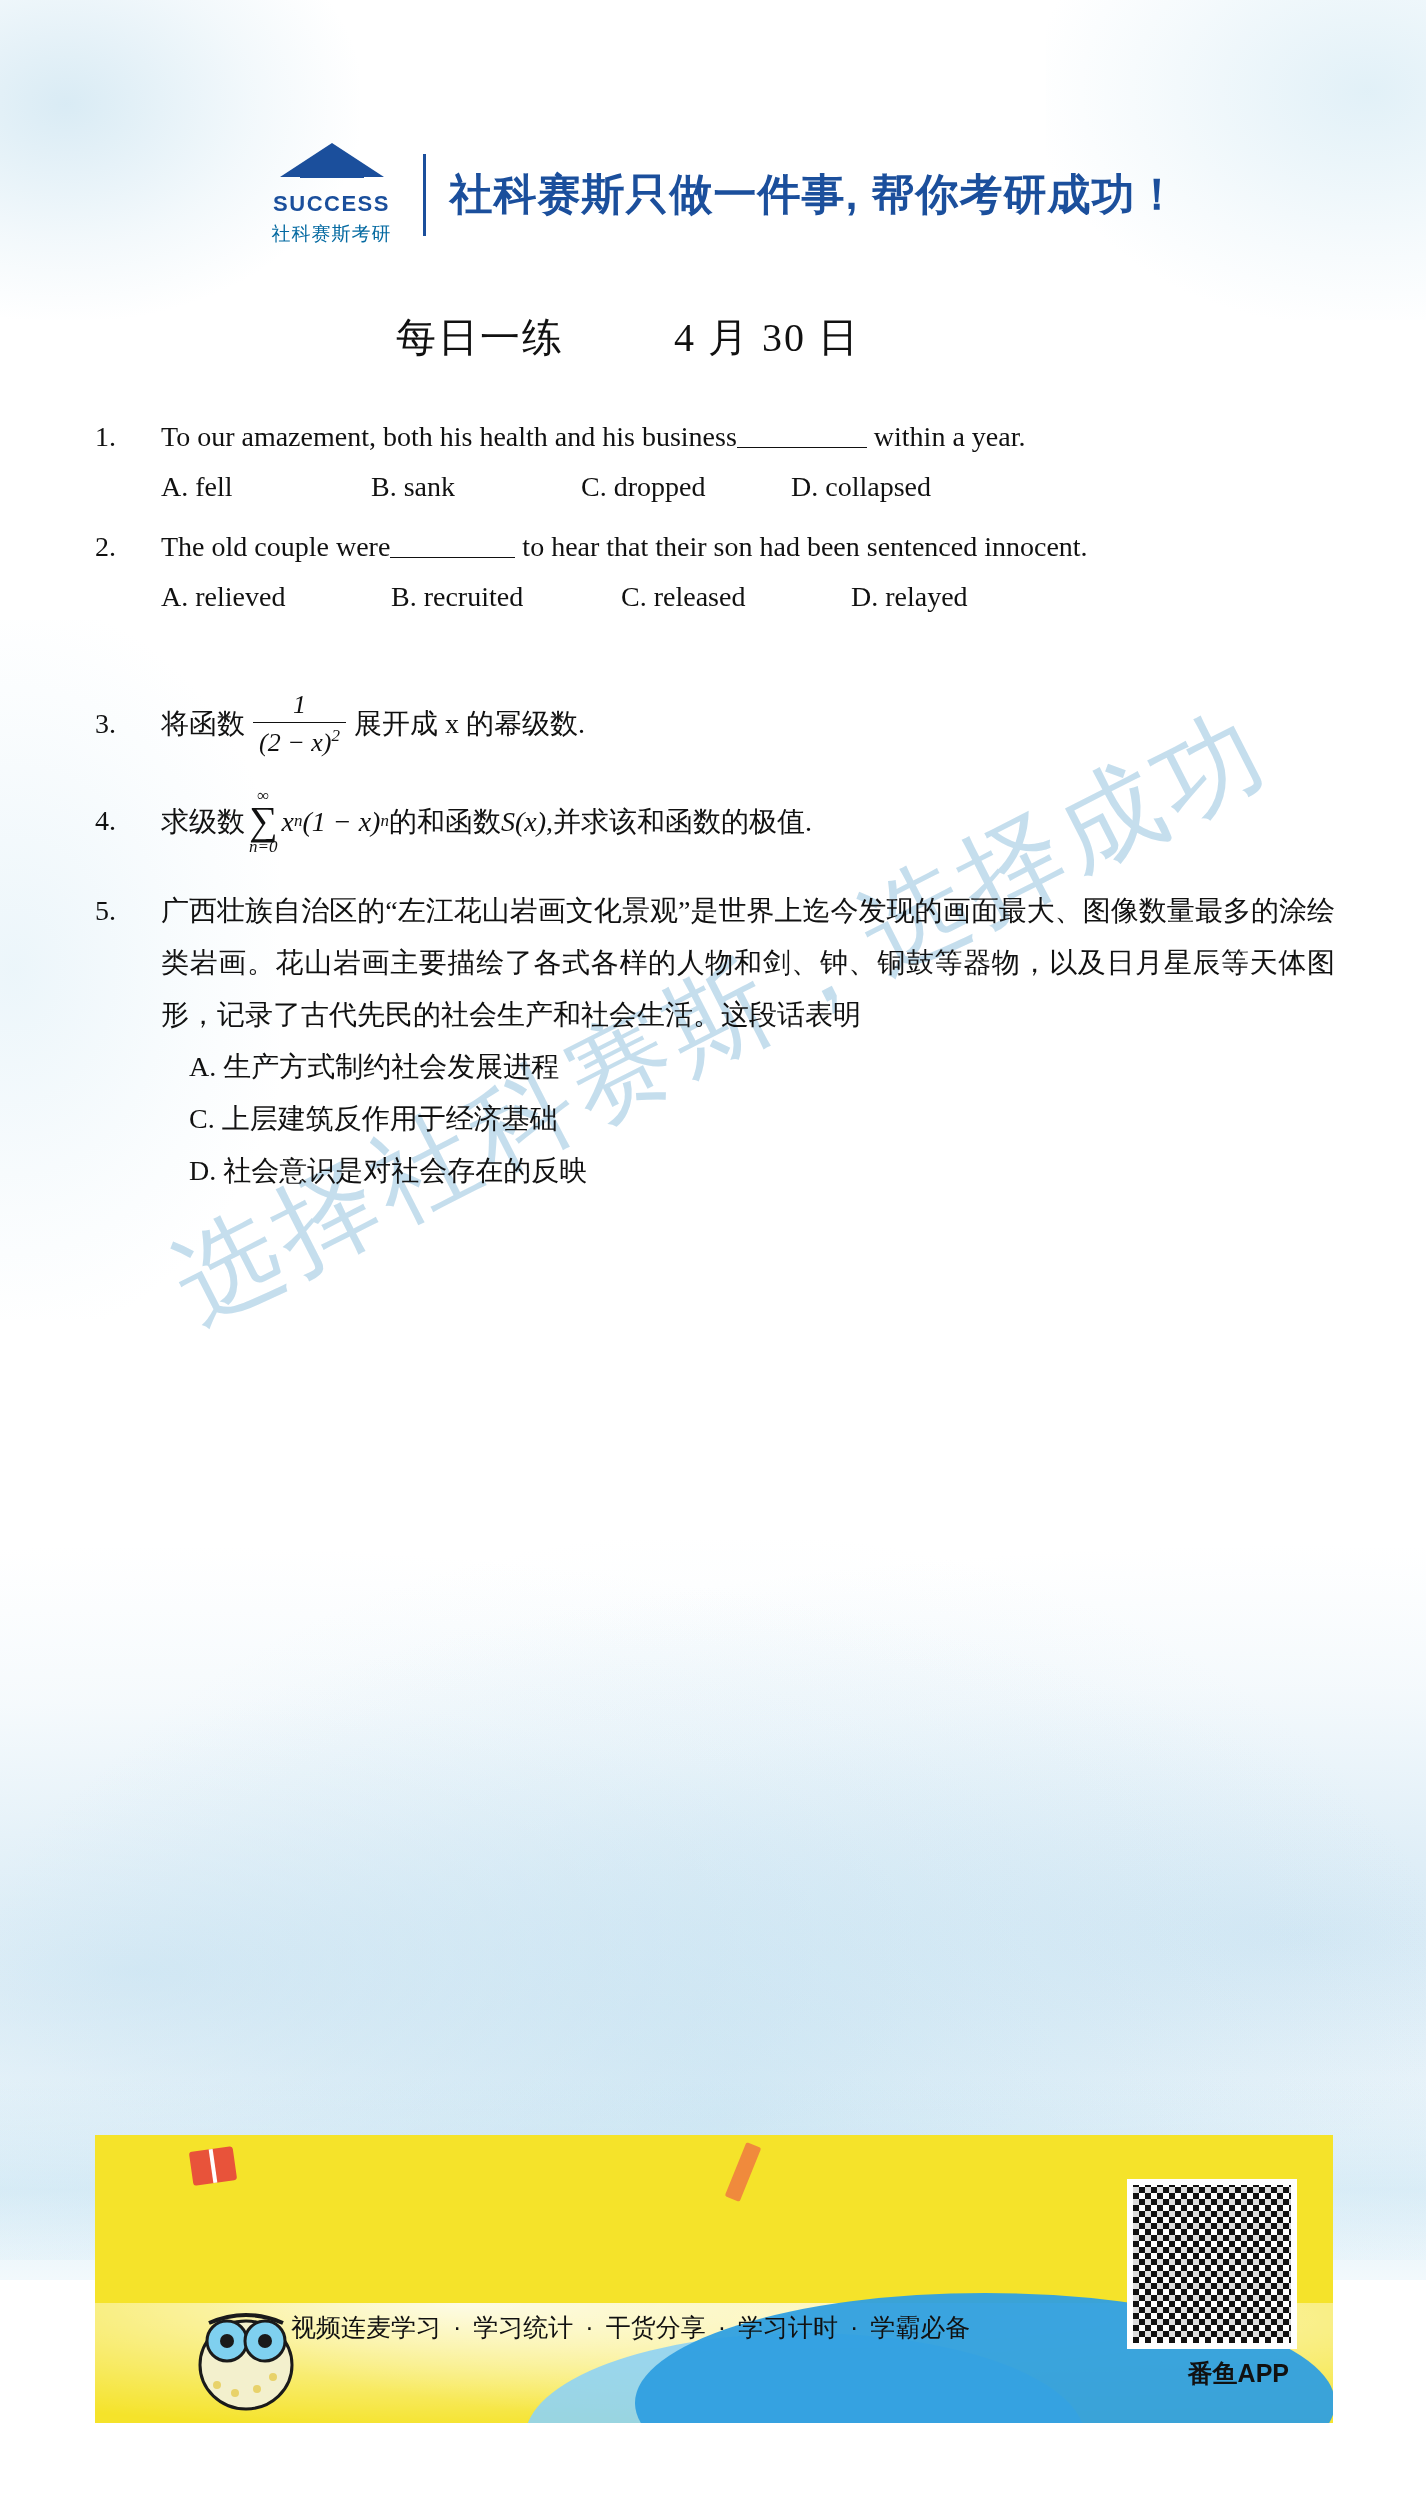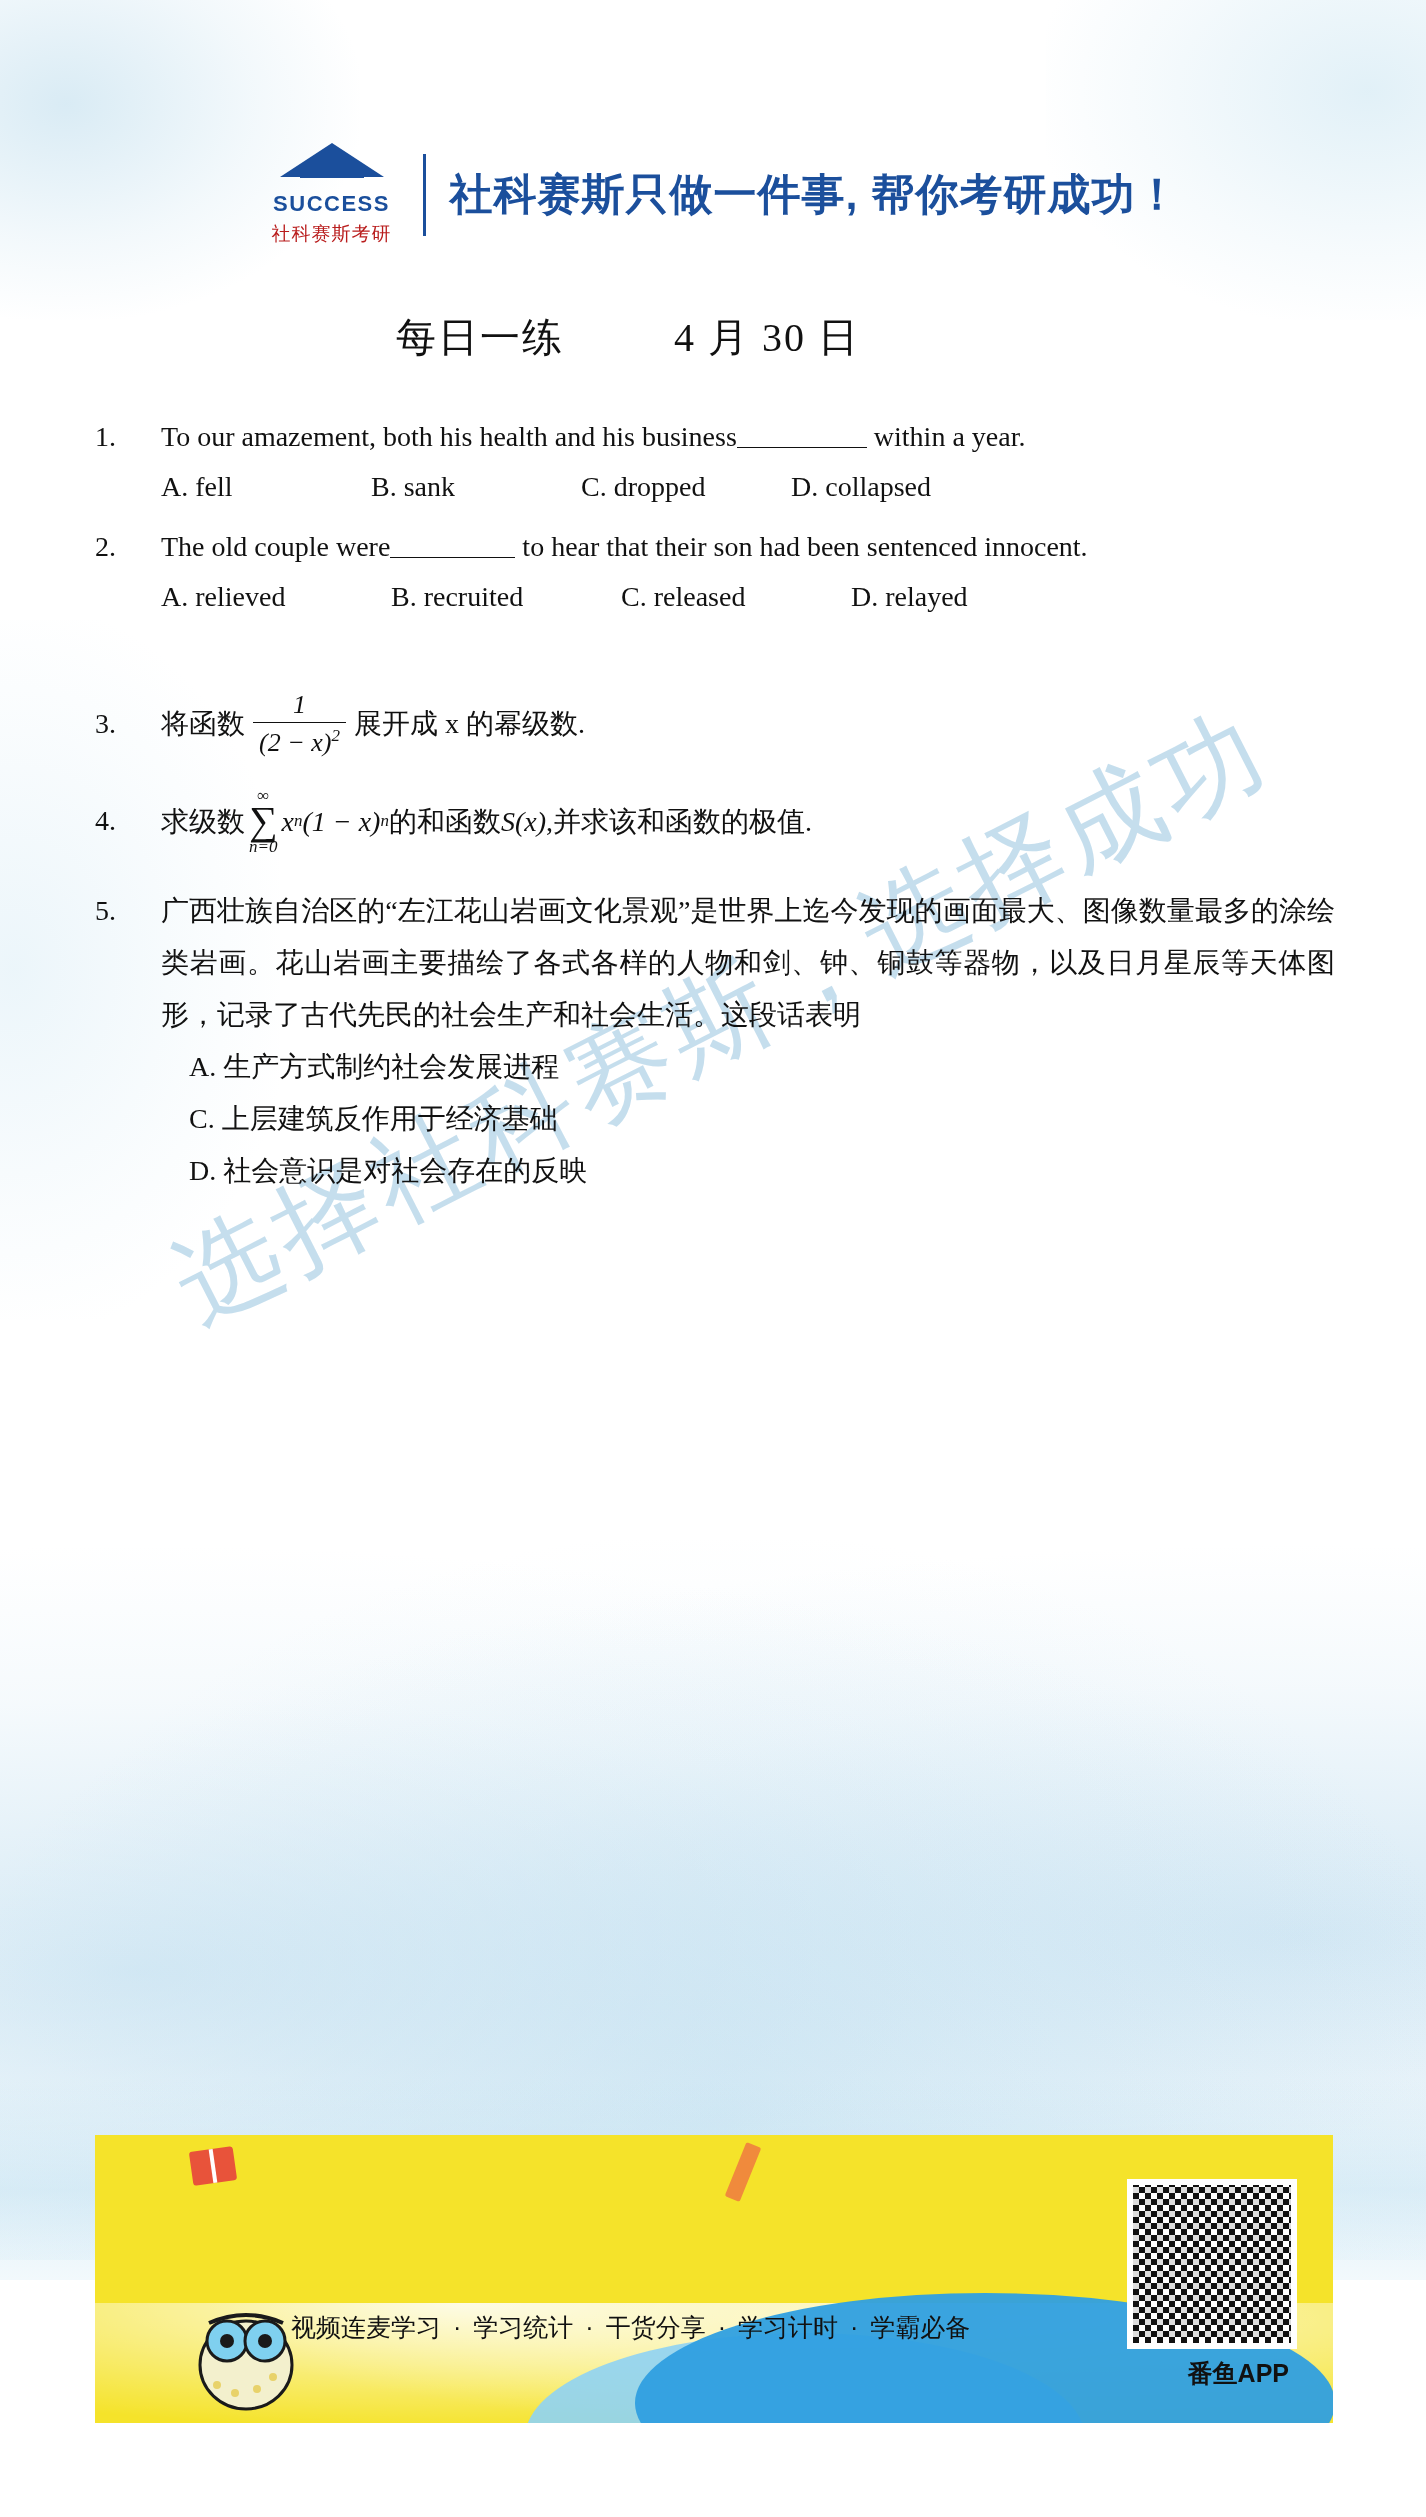--- a/index.html
+++ b/index.html
@@ -104,21 +104,21 @@
     font-weight: bold;
     font-size: 22px;
     letter-spacing: 1.5px;
     color: #1b4f9c;
   }
   .logo-cn {
     margin-top: 4px;
     font-family: Liberation Serif, serif;
     font-size: 19px;
     letter-spacing: 1px;
-    color: #b91c1c;
+    color: #0369a1;
   }
   .logo-divider {
     width: 3px;
     height: 82px;
     background: #1b4f9c;
     margin: 0 24px 0 6px;
   }
   .slogan {
     font-family: "Liberation Sans", sans-serif;
     font-weight: bold;

